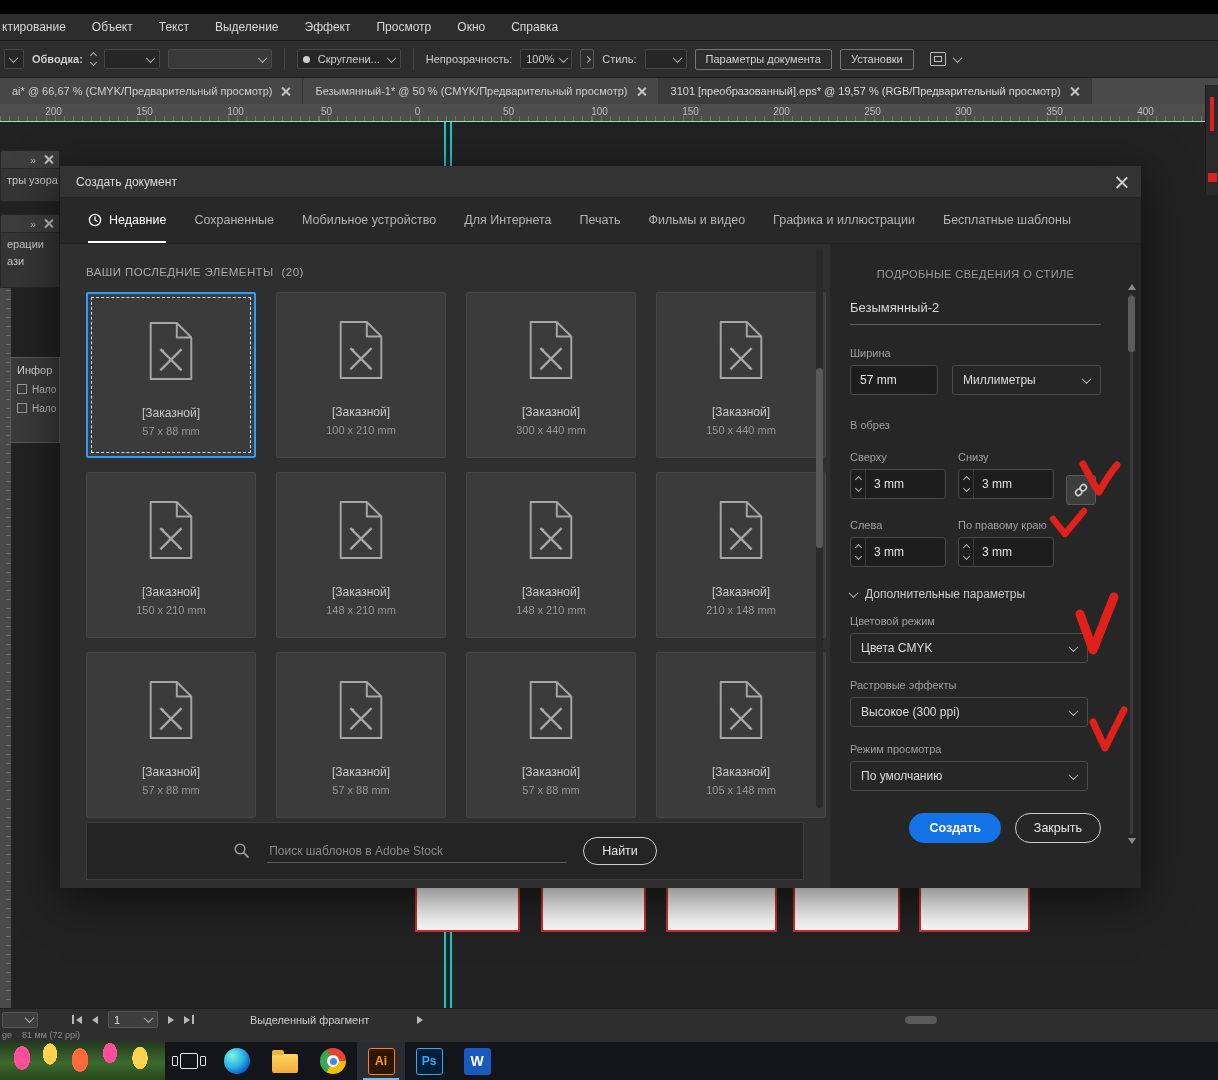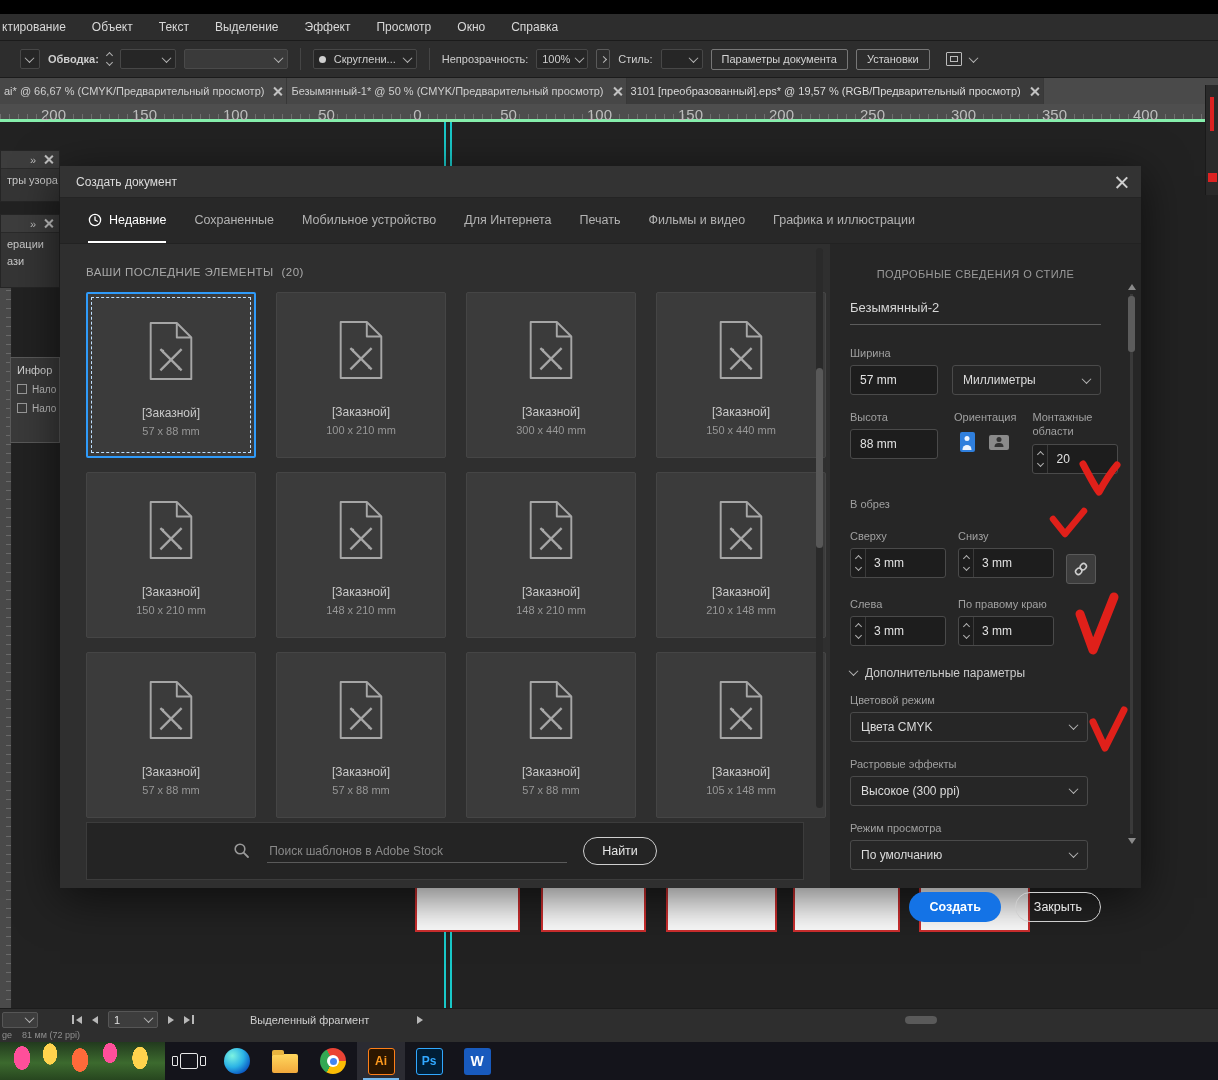--- a/index.html
+++ b/index.html
@@ -4,46 +4,46 @@
 <style>
   * { margin:0; padding:0; box-sizing:border-box; }
   html,body { background:#111; }
   body { font-family:"Liberation Sans", sans-serif; }
   .screen { position:relative; width:1218px; height:1080px; overflow:hidden; background:#212121; }
 
   
   .titlebar { position:absolute; left:0; top:0; width:100%; height:14px; background:#000; }
   .menubar { position:absolute; left:0; top:14px; width:100%; height:26px; background:#2d2d2d; display:flex; align-items:center; gap:26px; padding-left:2px; color:#d8d8d8; font-size:12px; }
   .menubar span { cursor:default; }
-  .optionsbar { position:absolute; left:0; top:40px; width:100%; height:38px; background:#2d2d2d; border-top:1px solid #1b1b1b; border-bottom:1px solid #1b1b1b; display:flex; align-items:center; gap:8px; padding:0 20px; color:#cfcfcf; font-size:11px; }
+  .optionsbar { position:absolute; left:0; top:40px; width:100%; height:38px; background:#2d2d2d; border-top:1px solid #1b1b1b; border-bottom:1px solid #1b1b1b; display:flex; align-items:center; gap:8px; padding:0 4px; color:#cfcfcf; font-size:11px; }
   .mini-dd { height:20px; background:#262626; border:1px solid #474747; border-radius:2px; display:flex; align-items:center; justify-content:space-between; padding:0 5px; gap:6px; }
   .mini-dd.disabled { background:#3a3a3a; border-color:#4a4a4a; width:104px; }
   .chev-d { width:7px; height:7px; border-right:1.6px solid #b5b5b5; border-bottom:1.6px solid #b5b5b5; transform:rotate(45deg) translate(-1px,-1px); flex:0 0 auto; }
   .stepper-mini { display:flex; flex-direction:column; gap:2px; }
   .sa { width:5px; height:5px; }
   .sa.up { border-left:1.4px solid #b0b0b0; border-top:1.4px solid #b0b0b0; transform:rotate(45deg); }
   .sa.dn { border-right:1.4px solid #b0b0b0; border-bottom:1.4px solid #b0b0b0; transform:rotate(45deg); }
   .ob-btn { height:21px; border:1px solid #777; border-radius:2px; background:transparent; color:#d5d5d5; font-size:11px; padding:0 10px; }
   .bullet { width:7px; height:7px; border-radius:50%; background:#cfcfcf; }
   .sep { width:1px; height:22px; background:#454545; margin:0 4px; }
   .gt-btn { width:14px; height:20px; border:1px solid #5a5a5a; border-radius:2px; display:flex; align-items:center; justify-content:center; }
   .gt-btn i { width:5px; height:5px; border-right:1.5px solid #bbb; border-top:1.5px solid #bbb; transform:rotate(45deg); }
   .ab-icon { width:16px; height:14px; border:1.5px solid #bbb; border-radius:1px; position:relative; }
   .ab-icon::after{ content:""; position:absolute; left:3px; top:3px; width:6px; height:4px; border:1px solid #bbb; }
 
   
   .tabbar { position:absolute; left:0; top:78px; width:100%; height:26px; background:#4a4a4a; display:flex; align-items:stretch; }
-  .dtab { display:flex; align-items:center; gap:9px; padding:0 4px; border-right:1px solid #383838; background:#474747; color:#cfcfcf; font-size:11px; white-space:nowrap; }
+  .dtab { display:flex; align-items:center; gap:9px; padding:0 12px; border-right:1px solid #383838; background:#474747; color:#cfcfcf; font-size:11px; white-space:nowrap; }
   .dtab.active { background:#3b3b3b; color:#dadada; }
   .x-icon { position:relative; width:9px; height:9px; flex:0 0 auto; }
   .x-icon::before,.x-icon::after { content:""; position:absolute; left:4px; top:-1px; width:1.5px; height:11px; background:#c2c2c2; }
   .x-icon::before { transform:rotate(45deg); } .x-icon::after { transform:rotate(-45deg); }
 
   
-  .ruler { position:absolute; left:0; top:104px; width:100%; height:18px; background:#4e4e4e; border-bottom:3px solid #86efac; color:#bdbdbd; font-size:15px; }
+  .ruler { position:absolute; left:0; top:104px; width:100%; height:18px; background:#4e4e4e; border-bottom:1px solid #86efac; color:#bdbdbd; font-size:10px; }
   .ruler .ticks { position:absolute; left:0; bottom:0; width:100%; height:5px; background:repeating-linear-gradient(90deg,#8a8a8a 0 1px,transparent 1px 9.1px); opacity:.55; }
   .ruler .nums { position:absolute; left:8px; top:2px; display:flex; }
   .ruler .nums span { display:inline-block; width:91px; text-align:center; }
   .vruler { position:absolute; left:0; top:122px; width:12px; height:886px; background:#4a4a4a; border-right:1px solid #242424; }
   .vruler::after { content:""; position:absolute; right:0; top:0; width:5px; height:100%; background:repeating-linear-gradient(180deg,#8a8a8a 0 1px,transparent 1px 9.1px); opacity:.5; }
 
   
   .canvas { position:absolute; left:0; top:122px; width:100%; height:886px; background:#222; }
   .guide { position:absolute; top:0; width:2px; height:100%; background:#18dcdc; opacity:.9; }
   .artboard { position:absolute; top:752px; height:58px; background:#fff; border:2px solid #cf2f2f; }
@@ -339,20 +339,23 @@
         </div>
       <div class="dlg-tab">
           <span>Печать</span>
         </div>
       <div class="dlg-tab">
           <span>Фильмы и видео</span>
         </div>
       <div class="dlg-tab">
           <span>Графика и иллюстрации</span>
         </div>
+      <div class="dlg-tab">
+          <span>Бесплатные шаблоны</span>
+        </div>
     </div>
 
     <div class="dlg-left">
       <div class="recent-h">
         <span>ВАШИ ПОСЛЕДНИЕ ЭЛЕМЕНТЫ</span>
         <span>(20)</span>
       </div>
 
       <div class="tpl-grid">
         <div class="card sel">
@@ -461,47 +464,20 @@
 
       <div class="flabel">Ширина</div>
       <div class="frow">
         <input class="tbox w88" value="57 mm" style="">
         <div class="dd dd-units">
           <span>Миллиметры</span>
           <span class="chev-d"></span>
         </div>
       </div>
 
-      <div class="frow" style="margin-top:16px; gap:16px">
-        <div class="colgrp">
-          <div class="flabel" style="margin-top:0">Высота</div>
-          <input class="tbox w88" style="margin-top: 6px;" value="88 mm">
-        </div>
-        <div class="colgrp">
-          <div class="flabel" style="margin-top:0">Ориентация</div>
-          <div class="ori-btns">
-            <div class="ori ori-p">
-                <span class="ori-card"></span>
-              </div>
-            <div class="ori ori-l">
-                <span class="ori-card"></span>
-              </div>
-          </div>
-        </div>
-        <div class="colgrp" style="flex:1">
-          <div class="flabel" style="margin-top:0; line-height:1.25">Монтажные области</div>
-          <div class="stepper" style="width:86px; margin-top:5px">
-            <span class="step-arrows">
-                <i class="sa up"></i>
-                <i class="sa dn"></i>
-              </span>
-            <input value="20" style="">
-          </div>
-        </div>
-      </div>
 
       <div class="flabel" style="margin-top:24px">В обрез</div>
       <div class="bleed-block">
         <div class="bleed-grid">
           <div class="bl-label">Сверху</div>
           <div class="bl-label">Снизу</div>
           <div class="stepper bl-field">
             <span class="step-arrows">
                 <i class="sa up"></i>
                 <i class="sa dn"></i>

